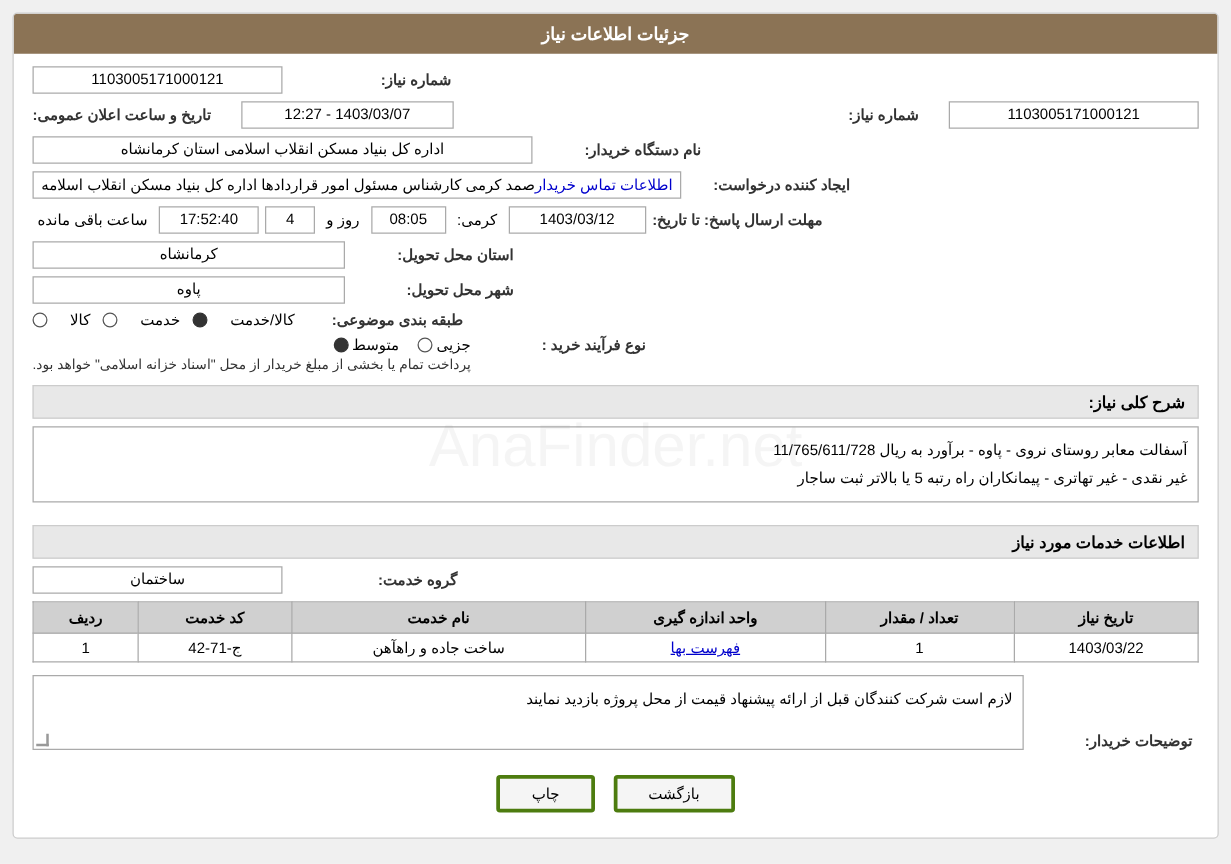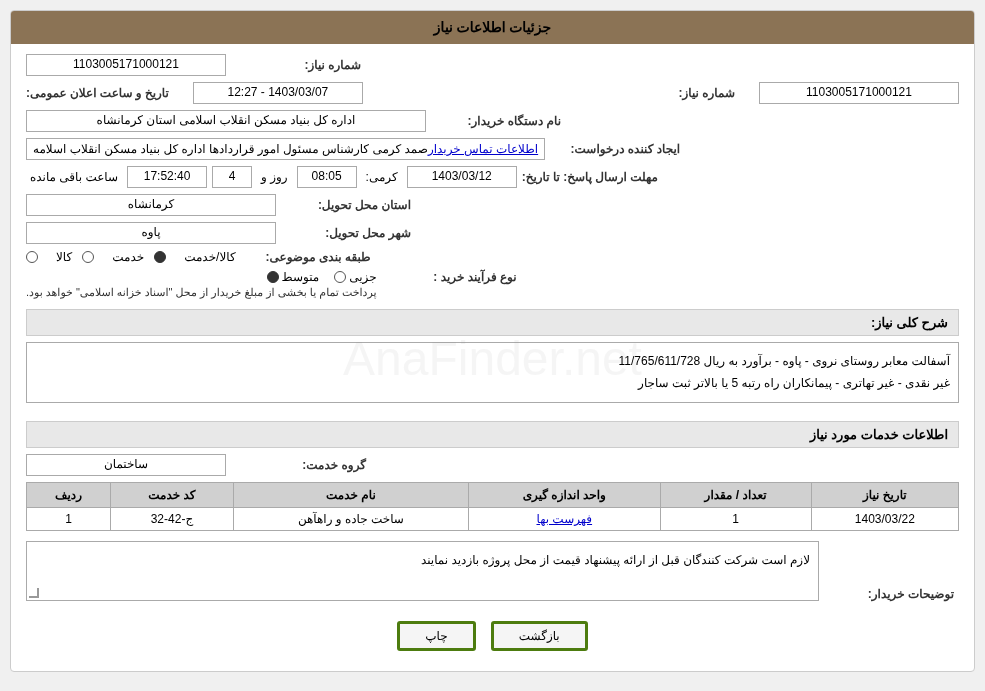--- a/index.html
+++ b/index.html
@@ -16,26 +16,25 @@
       padding: 10px;
     }
     .main-container {
       background: #fff;
       border: 1px solid #ccc;
       border-radius: 4px;
       overflow: hidden;
     }
     .header-bar {
       background: #8B7355;
-      color: #000000;
+      color: #ffffff;
       text-align: center;
       padding: 8px 12px;
       font-size: 14px;
       font-weight: bold;
-      font-family: Liberation Serif, serif;
     }
     .content {
       padding: 10px 15px;
     }
     .info-row {
       display: flex;
       align-items: center;
       margin-bottom: 6px;
       justify-content: flex-end;
     }
@@ -64,21 +63,20 @@
     .small-box {
       border: 1px solid #aaa;
       padding: 2px 6px;
       min-height: 22px;
       min-width: 80px;
       text-align: center;
       background: #fff;
     }
     .link-text {
       color: #0000cc;
-      text-decoration: underline;
       cursor: pointer;
     }
     .deadline-row {
       display: flex;
       align-items: center;
       justify-content: flex-end;
       margin-bottom: 6px;
       gap: 5px;
     }
     .deadline-row .label {
@@ -377,21 +375,21 @@
             <th>کد خدمت</th>
             <th>ردیف</th>
           </tr>
         </thead>
         <tbody id="items-tbody">
         <tr>
         <td>1403/03/22</td>
         <td>1</td>
         <td><a href="#">فهرست بها</a></td>
         <td>ساخت جاده و راهآهن</td>
-        <td>ج-42-32</td>
+        <td>ج-71-42</td>
         <td>1</td>
       </tr>
           </tbody>
       </table>
 
       <div class="buyer-notes-row">
         <span class="label">توضیحات خریدار:</span>
         <div class="buyer-notes-box">
           <span>لازم است شرکت کنندگان قبل از ارائه پیشنهاد قیمت از محل پروژه بازدید نمایند</span>
           <div class="resize-handle"></div>

